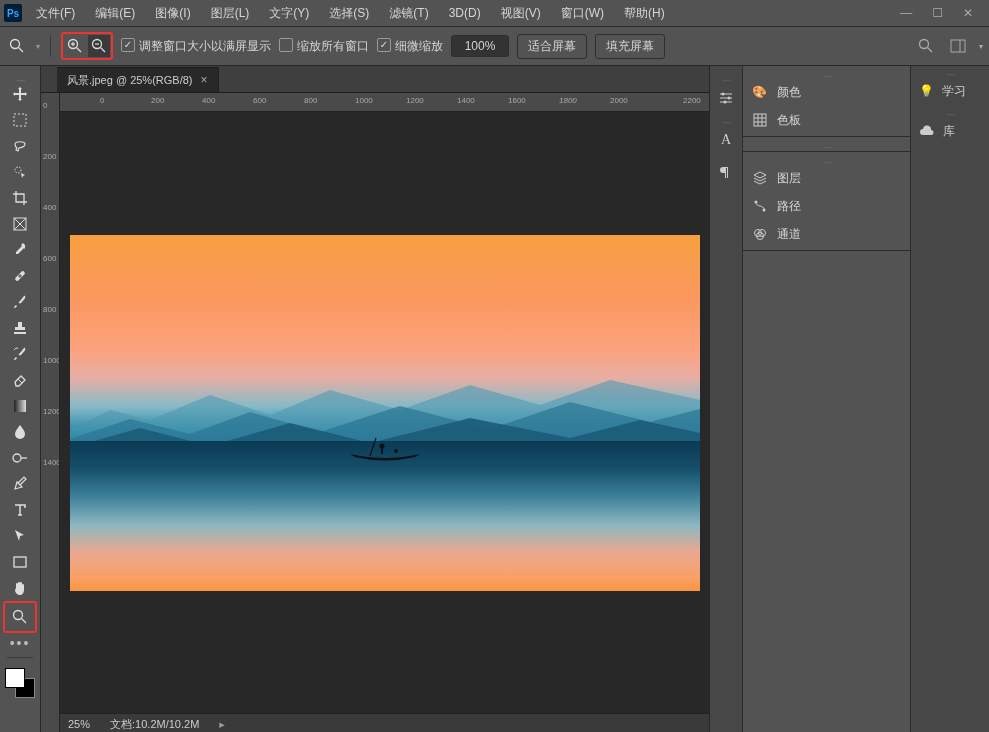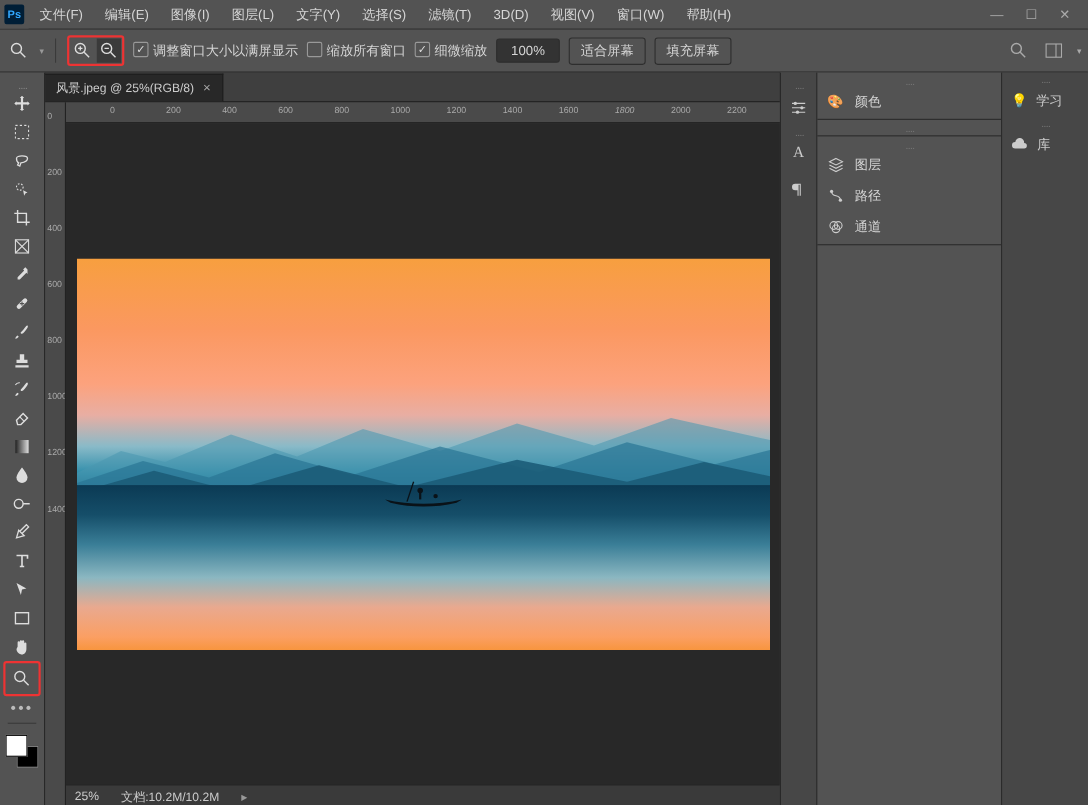--- a/index.html
+++ b/index.html
@@ -24,21 +24,21 @@
 .toolstrip{width:40px;background:#535353;display:flex;flex-direction:column;align-items:center;padding-top:6px;border-right:1px solid #282828}
 .toolstrip .grip{width:26px;height:5px;display:flex;justify-content:center;gap:2px;margin-bottom:4px;color:#888;font-size:8px}
 .tool{width:28px;height:26px;display:flex;align-items:center;justify-content:center;color:#ddd;cursor:default;position:relative;margin-bottom:0}
 .tool.hlred{border:2px solid #e33;border-radius:3px}
 .tooldots{width:28px;height:20px;display:flex;align-items:center;justify-content:center;color:#bbb;font-size:14px;letter-spacing:2px}
 .fgbg{position:relative;width:30px;height:30px;margin-top:6px}
 .fgbg .fg{position:absolute;top:0;left:0;width:18px;height:18px;background:#fff;border:1px solid #000}
 .fgbg .bg{position:absolute;bottom:0;right:0;width:18px;height:18px;background:#000;border:1px solid #888}
 .docarea{flex:1;display:flex;flex-direction:column;background:#282828;min-width:0}
 .tabbar{height:26px;background:#3f3f3f;display:flex;align-items:flex-end;border-bottom:1px solid #1f1f1f}
-.doctab{height:24px;background:#282828;padding:0 10px;display:flex;align-items:center;gap:8px;font-size:11px;color:#ccc;border-top:1px solid #1f1f1f;border-right:1px solid #1f1f1f;margin-left:0}
+.doctab{height:24px;background:#282828;padding:0 10px;display:flex;align-items:center;gap:8px;font-size:11px;color:#ccc;border-top:1px solid #1f1f1f;border-right:1px solid #1f1f1f;margin-left:16px}
 .doctab .close{color:#aaa;font-size:12px;cursor:default}
 .rulerwrap{flex:1;display:flex;min-height:0}
 .ruler-v{width:18px;background:#4a4a4a;border-right:1px solid #222;position:relative;overflow:hidden;font-size:8px;color:#aaa}
 .ruler-v span{position:absolute;left:2px;writing-mode:horizontal-tb}
 .canvascol{flex:1;display:flex;flex-direction:column;min-width:0}
 .ruler-h{height:18px;background:#4a4a4a;border-bottom:1px solid #222;position:relative;overflow:hidden;font-size:8px;color:#aaa}
 .ruler-h span{position:absolute;top:3px}
 .canvas{flex:1;background:#282828;display:flex;align-items:center;justify-content:center;overflow:hidden}
 .photo{width:630px;height:356px;position:relative;overflow:hidden}
 .sky{position:absolute;inset:0;background:linear-gradient(to bottom,#f79f3f 0%,#fb9860 18%,#fca27d 32%,#e8aea3 40%,#89bac8 48%,#2f8daa 55%,#0f5c7e 60%)}
@@ -305,21 +305,21 @@
             <span style="left: 91px;">200</span>
             <span style="left: 142px;">400</span>
             <span style="left: 193px;">600</span>
             <span style="left: 244px;">800</span>
             <span style="left: 295px;">1000</span>
             <span style="left: 346px;">1200</span>
             <span style="left: 397px;">1400</span>
             <span style="left: 448px;">1600</span>
             <span style="left: 499px; font-style: italic;">1800</span>
             <span style="left: 550px;">2000</span>
-            <span style="left: 601px;">2200</span>
+            <span style="left: 623px;">2200</span>
           </div>
         <div class="canvas">
           <div class="photo">
             <div class="sky"></div>
             <svg class="mtn mtn3" style="left:0;top:38%" width="630" height="80" viewBox="0 0 630 80" preserveAspectRatio="none">
                 <path d="M0 60 L40 40 80 50 140 25 200 45 260 20 330 40 400 15 470 35 540 10 630 30 630 80 0 80Z"></path>
               </svg>
             <svg class="mtn mtn2" style="left:0;top:42%" width="630" height="80" viewBox="0 0 630 80" preserveAspectRatio="none">
                 <path d="M0 55 L60 35 120 50 180 28 250 48 330 22 420 45 500 18 580 38 630 25 630 80 0 80Z"></path>
               </svg>
@@ -370,20 +370,32 @@
           </svg>
         </div>
     </div>
     <div class="panelcol">
       <div class="panelgroup">
         <div class="grip">᠁</div>
         <div class="panelrow">
             <span class="picon">🎨</span>
             <span>颜色</span>
           </div>
+        <div class="panelrow">
+            <span class="picon">
+              <svg width="14" height="14" viewBox="0 0 14 14">
+                <rect x="1" y="1" width="12" height="12" fill="none" stroke="#ccc"></rect>
+                <line x1="1" y1="5" x2="13" y2="5" stroke="#ccc"></line>
+                <line x1="1" y1="9" x2="13" y2="9" stroke="#ccc"></line>
+                <line x1="5" y1="1" x2="5" y2="13" stroke="#ccc"></line>
+                <line x1="9" y1="1" x2="9" y2="13" stroke="#ccc"></line>
+              </svg>
+            </span>
+            <span>色板</span>
+          </div>
       </div>
       <div class="panelgroup">
         <div class="grip">᠁</div>
       </div>
       <div class="panelgroup">
         <div class="grip">᠁</div>
         <div class="panelrow">
             <span class="picon">
               <svg width="14" height="14" viewBox="0 0 14 14">
                 <path d="M7 1l6 3-6 3-6-3zM1 7l6 3 6-3M1 10l6 3 6-3" fill="none" stroke="#ccc"></path>

